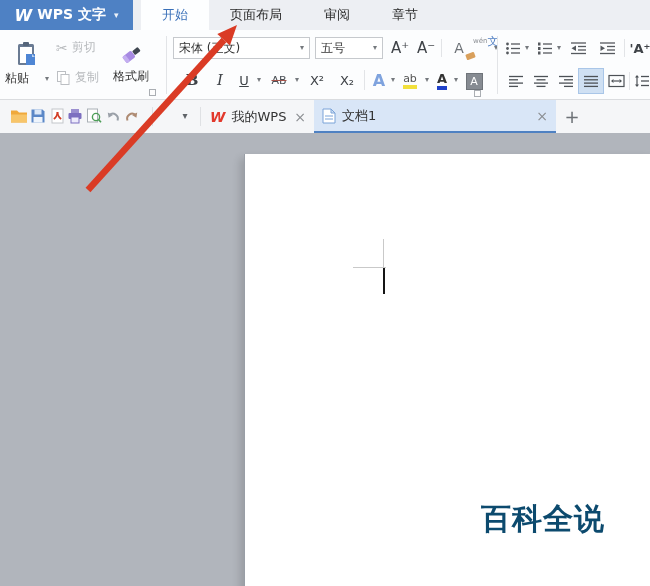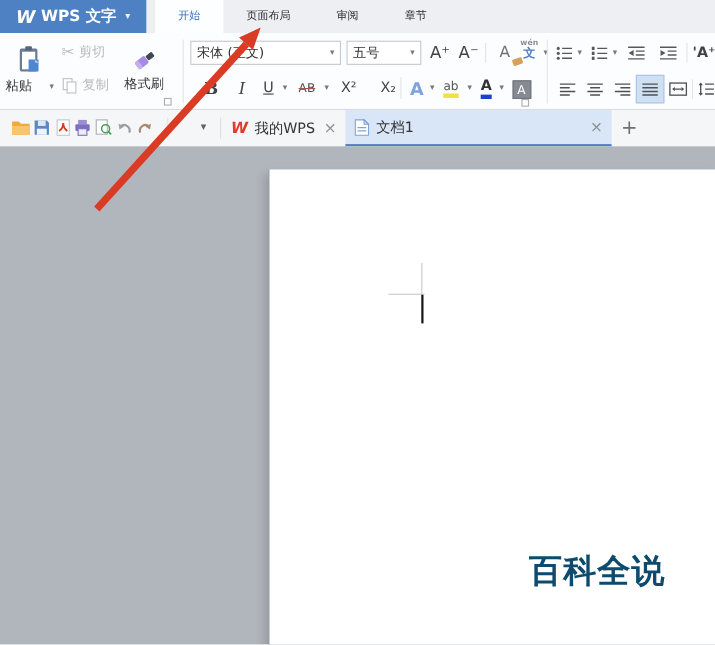--- a/index.html
+++ b/index.html
@@ -6,21 +6,21 @@
   html,body { width:650px; height:586px; }
   body { font-family:"DejaVu Sans","Liberation Sans",sans-serif; overflow:hidden; }
   #app { position:relative; width:650px; height:586px; background:#fff; overflow:hidden; }
 
   
   .titlebar { position:absolute; left:0; top:0; width:650px; height:30px; background:#edeff3; display:flex; }
   .logo { width:133px; height:30px; background:#4e81c4; color:#fff; display:flex; align-items:center; justify-content:center; gap:5px; font-size:14px; font-weight:bold; cursor:pointer; }
   .logo .lw { font-size:16px; font-weight:900; font-style:italic; }
   .logo .lcaret { font-size:9px; opacity:.9; margin-left:3px; }
   .menu-tabs { display:flex; margin-left:8px; height:30px; }
-  .mtab { padding:0 21px; line-height:30px; font-size:10px; color:#2a2a2a; cursor:pointer; white-space:nowrap; }
+  .mtab { padding:0 21px; line-height:30px; font-size:13px; color:#2a2a2a; cursor:pointer; white-space:nowrap; }
   .mtab.active { background:#fdfeff; color:#3a70b9; }
 
   
   .ribbon { position:absolute; left:0; top:30px; width:650px; height:70px; background:#fcfdfe; border-bottom:1px solid #dadcdf; }
   .abs { position:absolute; }
   .btn { display:flex; align-items:center; justify-content:center; cursor:pointer; color:#3f4348; }
   .vsep { position:absolute; width:1px; background:#e2e4e7; }
   .caret2 { font-size:8px; color:#75797e; line-height:1; }
   .combo { position:absolute; background:#fff; border:1px solid #c6c9cd; display:flex; align-items:center; justify-content:space-between; font-size:12px; color:#333; padding:0 5px; cursor:pointer; }
   .disabled { color:#b7babd; }
@@ -32,21 +32,21 @@
   .bold-b { font-family:"DejaVu Serif","Liberation Serif",serif; font-weight:bold; font-size:15px; }
   .italic-i { font-family:"DejaVu Serif","Liberation Serif",serif; font-style:italic; font-size:15px; }
   .underline-u { text-decoration:underline; font-size:13px; }
   .strike-ab { font-size:11px; color:#4a4f55; text-decoration:line-through; text-decoration-color:#a8544a; }
   .supsub { font-size:13px; }
   .growshrink { font-size:15px; }
   .fx-a { font-size:16px; font-weight:bold; color:#7fa3de; }
   .hl { font-size:11px; color:#555; border-bottom:4px solid #f2e03c; line-height:1.1; }
   .fc { font-size:13px; font-weight:bold; color:#333; border-bottom:4px solid #1f41c9; line-height:1.1; }
   .shade { width:17px; height:17px; background:#868b92; color:#fff; font-size:11px; display:flex; align-items:center; justify-content:center; border:1px solid #6f747a; }
-  .phon { display:flex; flex-direction:column; align-items:center; line-height:1; cursor:pointer;font-weight:bold; }
+  .phon { display:flex; flex-direction:row; align-items:center; line-height:1; cursor:pointer; }
   .phon .t { font-size:7px; color:#8a8e93; }
   .phon .b { font-size:11px; color:#4f7ec2; }
   .clr { position:relative; font-size:14px; color:#6d7277; }
   .clr i { position:absolute; width:9px; height:6px; background:#d9a05c; border-radius:1px; transform:rotate(-20deg); right:-4px; bottom:0; }
   .sel { background:#cfe0f3; border:1px solid #a9c6e8; }
   .texttool { font-size:13px; font-weight:bold; color:#3f4348; }
 
   
   .quickbar { position:absolute; left:0; top:100px; width:650px; height:33px; background:#f5f6f8; }
   .qic { position:absolute; top:7px; width:18px; height:18px; display:flex; align-items:center; justify-content:center; cursor:pointer; }
@@ -167,21 +167,21 @@
     </div>
     <div class="abs btn strike-ab" style="left:266px;top:38px;width:26px;height:24px;">
       <span>AB</span>
     </div>
     <div class="abs btn caret2" style="left:292px;top:45px;width:10px;height:10px;">
       <span>▾</span>
     </div>
     <div class="abs btn supsub" style="left:304px;top:38px;width:26px;height:24px;">
       <span>X²</span>
     </div>
-    <div class="abs btn supsub" style="left:334px;top:38px;width:26px;height:24px;justify-content:flex-end;">
+    <div class="abs btn supsub" style="left:334px;top:38px;width:26px;height:24px;">
       <span>X₂</span>
     </div>
     <div class="vsep" style="left:364px;top:40px;height:20px;"></div>
     <div class="abs btn fx-a" style="left:369px;top:38px;width:20px;height:24px;">
       <span>A</span>
     </div>
     <div class="abs btn caret2" style="left:388px;top:45px;width:10px;height:10px;">
       <span>▾</span>
     </div>
     <div class="abs btn" style="left:399px;top:40px;width:22px;height:22px;">

